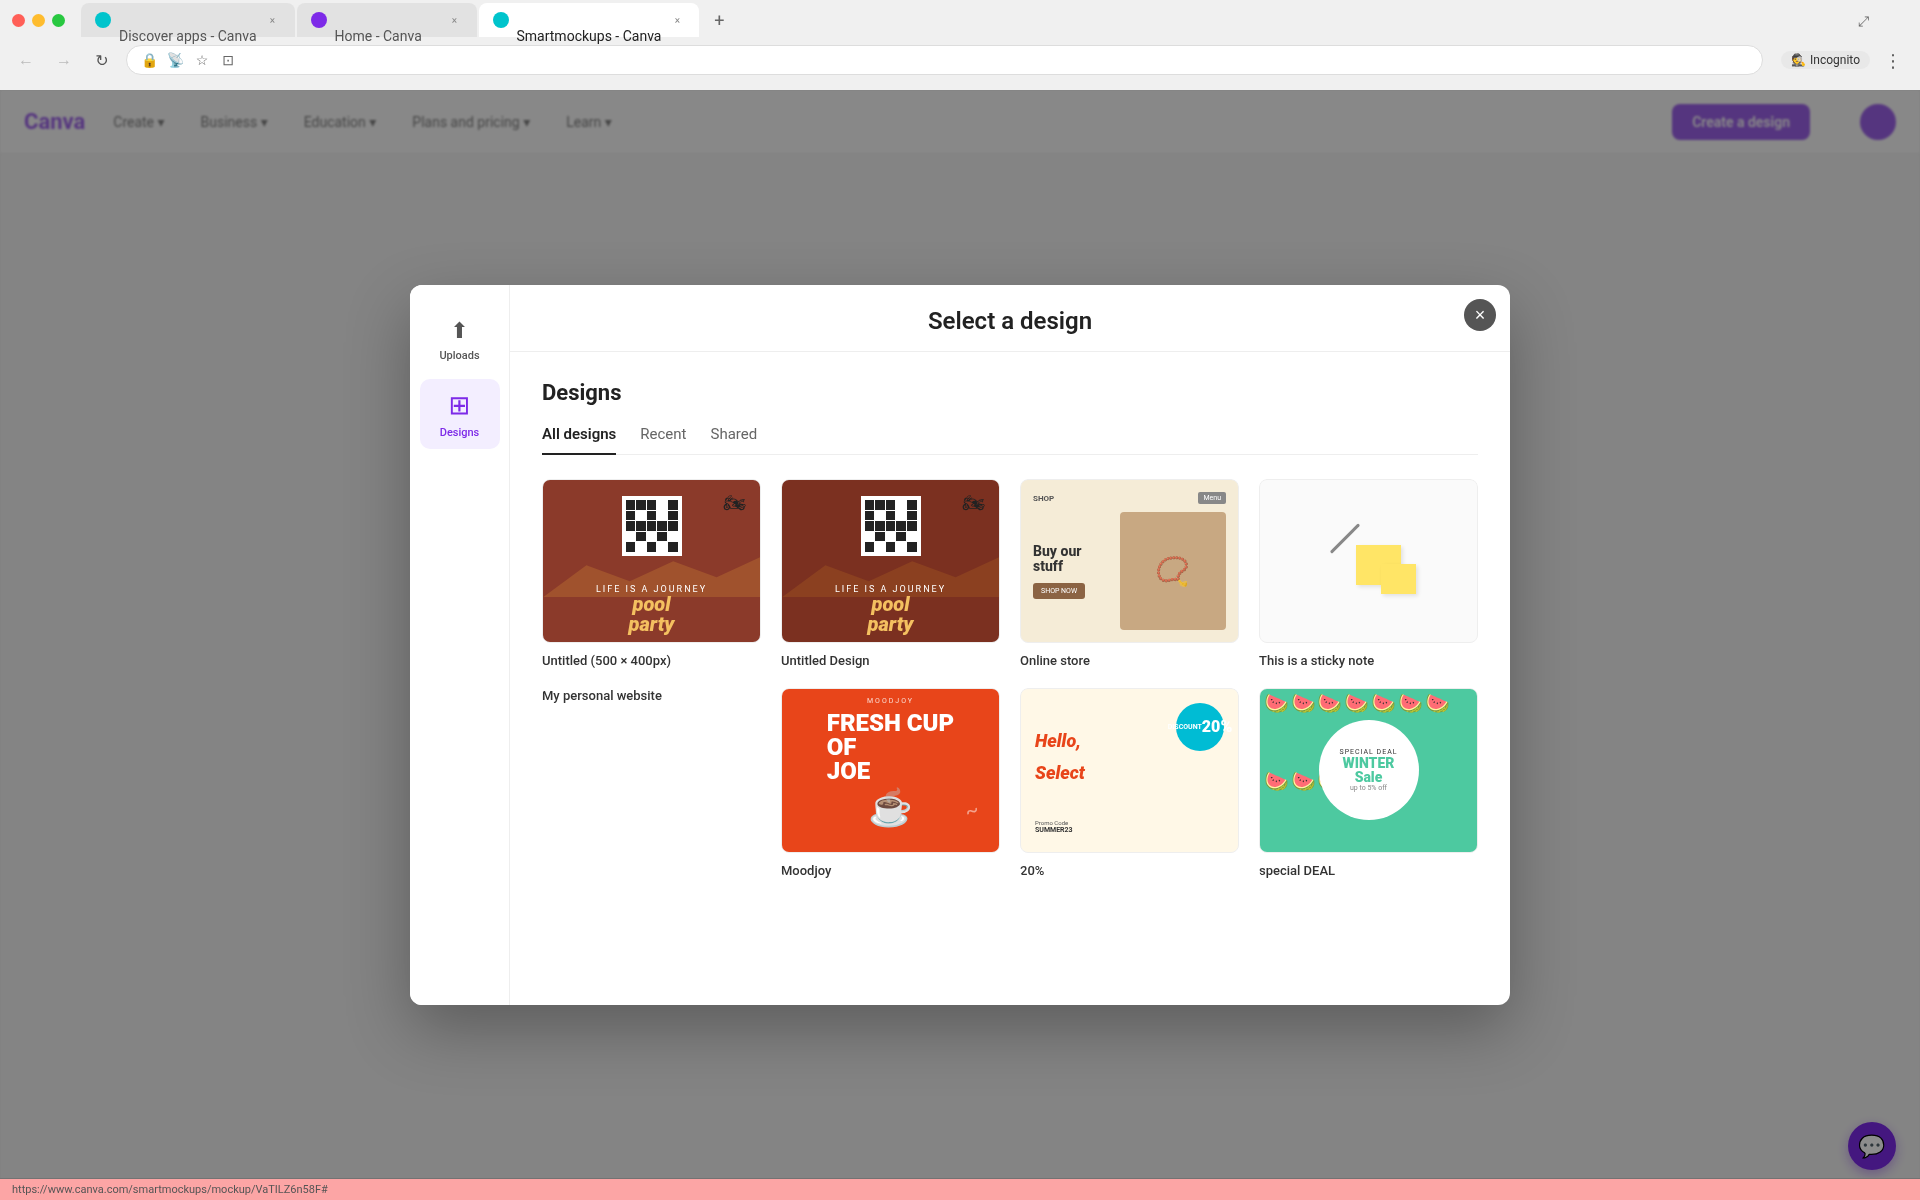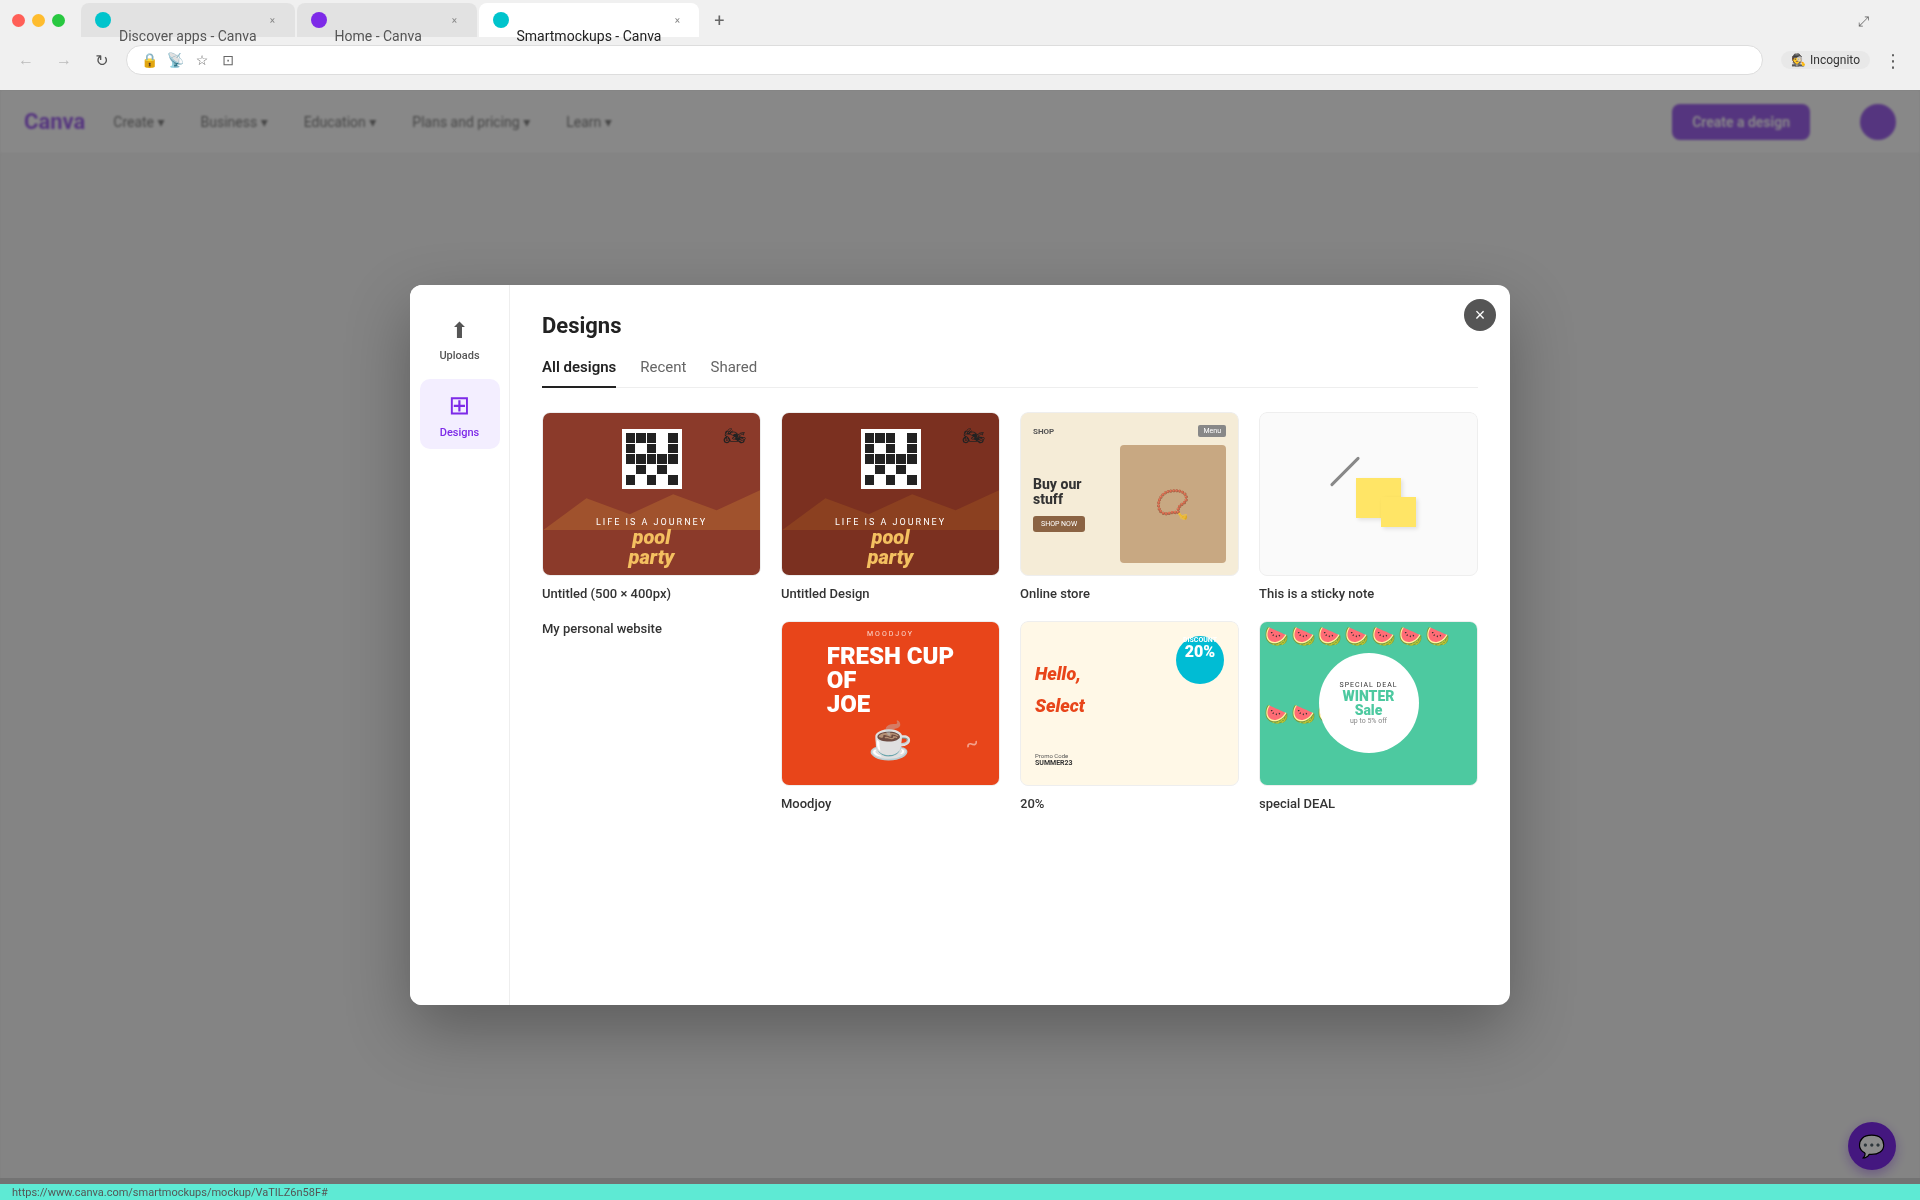--- a/index.html
+++ b/index.html
@@ -636,23 +636,22 @@
     }
 
     .card7-badge {
       position: absolute;
       right: 14px;
       top: 14px;
       width: 48px; height: 48px;
       border-radius: 50%;
       background: #00BCD4;
       display: flex;
-      flex-direction: column;
-      align-items: center;
-      justify-content: flex-start;
+      align-items: center;
+      justify-content: center;
     }
 
     .card7-discount { font-size: 7px; color: white; font-weight: 700; text-transform: uppercase; }
     .card7-pct { font-size: 16px; color: white; font-weight: 900; line-height: 1; }
 
     .card7-promo {
       position: absolute;
       bottom: 18px;
       left: 14px;
       font-size: 6px;
@@ -703,22 +702,22 @@
     .card8-winter { font-size: 14px; font-weight: 900; color: #4DC9A0; line-height: 1; }
     .card8-sale { font-size: 14px; font-weight: 900; color: #4DC9A0; line-height: 1; }
     .card8-upto { font-size: 7px; color: #888; }
 
     
     .status-bar {
       position: absolute;
       bottom: 0;
       left: 0; right: 0;
       height: 22px;
-      background: #5eead4;
-      border-top: 6px solid #737373;
+      background: #fca5a5;
+      border-top: 1px solid #737373;
       display: flex;
       align-items: center;
       padding: 0 12px;
       font-size: 11px;
       color: #555;
       z-index: 100;
     }
 
     
     .chat-fab {
@@ -822,20 +821,21 @@
         <span class="sidebar-icon">⬆</span>
         <span class="sidebar-label">Uploads</span>
       </div>
       <div class="sidebar-item active">
         <span class="sidebar-icon" style="font-size:26px;">⊞</span>
         <span class="sidebar-label">Designs</span>
       </div>
     </div>
 
     <div class="modal-content">
+      <div class="modal-title">Select a design</div>
 
       <div class="content-area">
         <h2 class="section-title">Designs</h2>
 
         <div class="design-tabs">
           <div class="design-tab active">All designs</div>
           <div class="design-tab">Recent</div>
           <div class="design-tab">Shared</div>
         </div>
 

